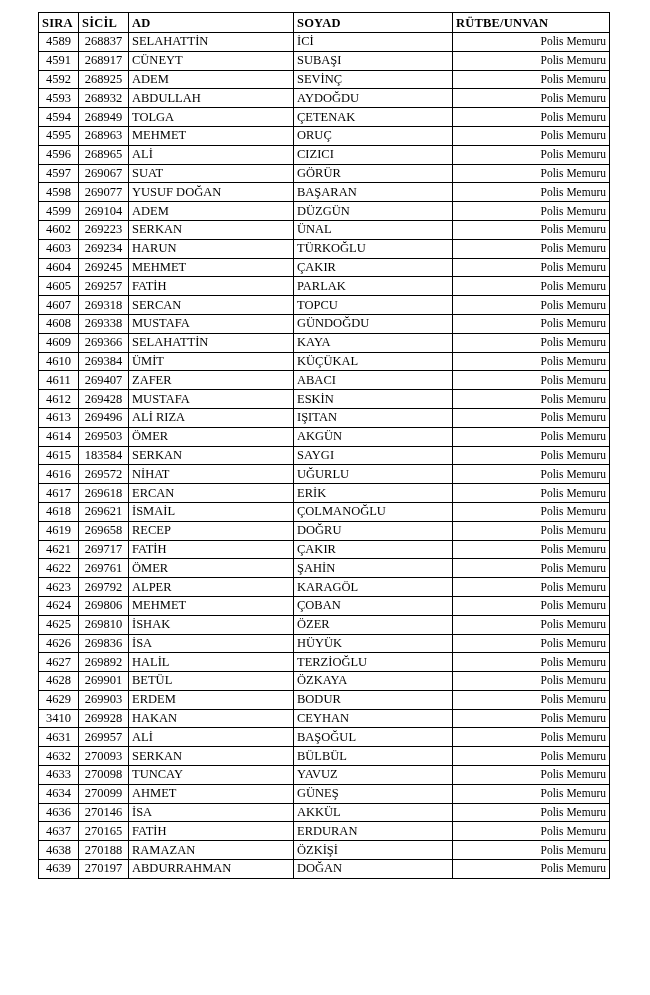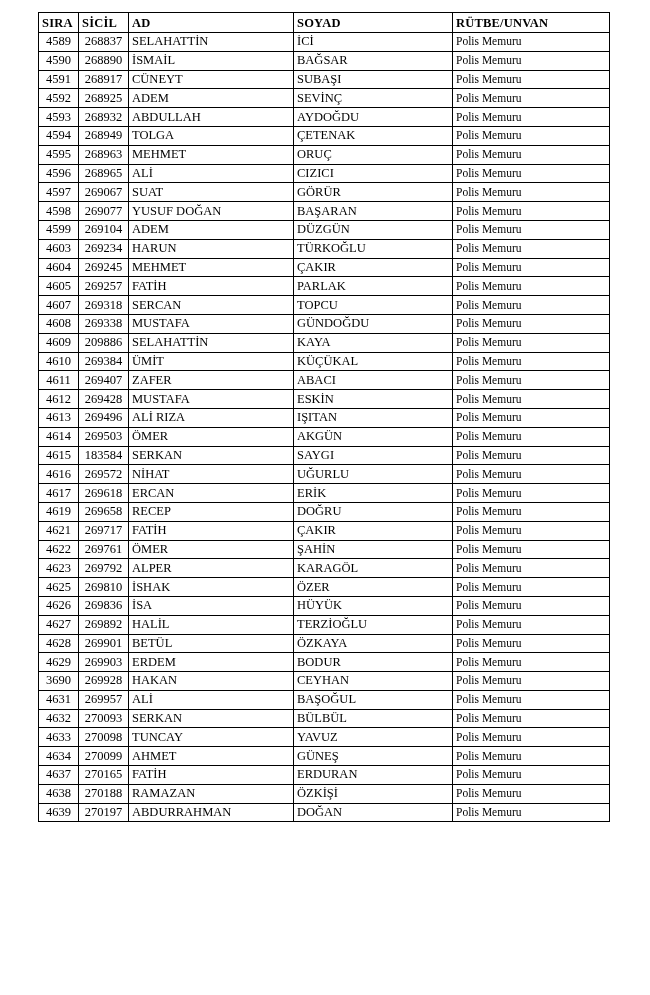--- a/index.html
+++ b/index.html
@@ -52,21 +52,21 @@
   }
   td.sira, td.sicil {
     text-align: center;
     font-size: 12.5px;
   }
   td.ad, td.soyad {
     text-align: left;
     font-size: 12.5px;
   }
   td.rutbe {
-    text-align: left;
+    text-align: right;
     font-size: 11.5px;
     font-style: normal;
     padding-left: 5px;
   }
 </style>
 </head>
 <body>
 
 <div id="sheet">
   <table class="roster">
@@ -88,27 +88,20 @@
     </thead>
     <tbody id="roster-body">
         <tr>
           <td class="sira">4589</td>
           <td class="sicil">268837</td>
           <td class="ad">SELAHATTİN</td>
           <td class="soyad">İCİ</td>
           <td class="rutbe">Polis Memuru</td>
         </tr>
         <tr>
-          <td class="sira">4590</td>
-          <td class="sicil">268890</td>
-          <td class="ad">İSMAİL</td>
-          <td class="soyad">BAĞSAR</td>
-          <td class="rutbe">Polis Memuru</td>
-        </tr>
-        <tr>
           <td class="sira">4591</td>
           <td class="sicil">268917</td>
           <td class="ad">CÜNEYT</td>
           <td class="soyad">SUBAŞI</td>
           <td class="rutbe">Polis Memuru</td>
         </tr>
         <tr>
           <td class="sira">4592</td>
           <td class="sicil">268925</td>
           <td class="ad">ADEM</td>
@@ -158,20 +151,27 @@
           <td class="rutbe">Polis Memuru</td>
         </tr>
         <tr>
           <td class="sira">4599</td>
           <td class="sicil">269104</td>
           <td class="ad">ADEM</td>
           <td class="soyad">DÜZGÜN</td>
           <td class="rutbe">Polis Memuru</td>
         </tr>
         <tr>
+          <td class="sira">4602</td>
+          <td class="sicil">269223</td>
+          <td class="ad">SERKAN</td>
+          <td class="soyad">ÜNAL</td>
+          <td class="rutbe">Polis Memuru</td>
+        </tr>
+        <tr>
           <td class="sira">4603</td>
           <td class="sicil">269234</td>
           <td class="ad">HARUN</td>
           <td class="soyad">TÜRKOĞLU</td>
           <td class="rutbe">Polis Memuru</td>
         </tr>
         <tr>
           <td class="sira">4604</td>
           <td class="sicil">269245</td>
           <td class="ad">MEHMET</td>
@@ -194,21 +194,21 @@
         </tr>
         <tr>
           <td class="sira">4608</td>
           <td class="sicil">269338</td>
           <td class="ad">MUSTAFA</td>
           <td class="soyad">GÜNDOĞDU</td>
           <td class="rutbe">Polis Memuru</td>
         </tr>
         <tr>
           <td class="sira">4609</td>
-          <td class="sicil">209886</td>
+          <td class="sicil">269366</td>
           <td class="ad">SELAHATTİN</td>
           <td class="soyad">KAYA</td>
           <td class="rutbe">Polis Memuru</td>
         </tr>
         <tr>
           <td class="sira">4610</td>
           <td class="sicil">269384</td>
           <td class="ad">ÜMİT</td>
           <td class="soyad">KÜÇÜKAL</td>
           <td class="rutbe">Polis Memuru</td>
@@ -256,20 +256,27 @@
           <td class="rutbe">Polis Memuru</td>
         </tr>
         <tr>
           <td class="sira">4617</td>
           <td class="sicil">269618</td>
           <td class="ad">ERCAN</td>
           <td class="soyad">ERİK</td>
           <td class="rutbe">Polis Memuru</td>
         </tr>
         <tr>
+          <td class="sira">4618</td>
+          <td class="sicil">269621</td>
+          <td class="ad">İSMAİL</td>
+          <td class="soyad">ÇOLMANOĞLU</td>
+          <td class="rutbe">Polis Memuru</td>
+        </tr>
+        <tr>
           <td class="sira">4619</td>
           <td class="sicil">269658</td>
           <td class="ad">RECEP</td>
           <td class="soyad">DOĞRU</td>
           <td class="rutbe">Polis Memuru</td>
         </tr>
         <tr>
           <td class="sira">4621</td>
           <td class="sicil">269717</td>
           <td class="ad">FATİH</td>
@@ -284,20 +291,27 @@
           <td class="rutbe">Polis Memuru</td>
         </tr>
         <tr>
           <td class="sira">4623</td>
           <td class="sicil">269792</td>
           <td class="ad">ALPER</td>
           <td class="soyad">KARAGÖL</td>
           <td class="rutbe">Polis Memuru</td>
         </tr>
         <tr>
+          <td class="sira">4624</td>
+          <td class="sicil">269806</td>
+          <td class="ad">MEHMET</td>
+          <td class="soyad">ÇOBAN</td>
+          <td class="rutbe">Polis Memuru</td>
+        </tr>
+        <tr>
           <td class="sira">4625</td>
           <td class="sicil">269810</td>
           <td class="ad">İSHAK</td>
           <td class="soyad">ÖZER</td>
           <td class="rutbe">Polis Memuru</td>
         </tr>
         <tr>
           <td class="sira">4626</td>
           <td class="sicil">269836</td>
           <td class="ad">İSA</td>
@@ -319,21 +333,21 @@
           <td class="rutbe">Polis Memuru</td>
         </tr>
         <tr>
           <td class="sira">4629</td>
           <td class="sicil">269903</td>
           <td class="ad">ERDEM</td>
           <td class="soyad">BODUR</td>
           <td class="rutbe">Polis Memuru</td>
         </tr>
         <tr>
-          <td class="sira">3690</td>
+          <td class="sira">3410</td>
           <td class="sicil">269928</td>
           <td class="ad">HAKAN</td>
           <td class="soyad">CEYHAN</td>
           <td class="rutbe">Polis Memuru</td>
         </tr>
         <tr>
           <td class="sira">4631</td>
           <td class="sicil">269957</td>
           <td class="ad">ALİ</td>
           <td class="soyad">BAŞOĞUL</td>
@@ -351,20 +365,27 @@
           <td class="sicil">270098</td>
           <td class="ad">TUNCAY</td>
           <td class="soyad">YAVUZ</td>
           <td class="rutbe">Polis Memuru</td>
         </tr>
         <tr>
           <td class="sira">4634</td>
           <td class="sicil">270099</td>
           <td class="ad">AHMET</td>
           <td class="soyad">GÜNEŞ</td>
+          <td class="rutbe">Polis Memuru</td>
+        </tr>
+        <tr>
+          <td class="sira">4636</td>
+          <td class="sicil">270146</td>
+          <td class="ad">İSA</td>
+          <td class="soyad">AKKÜL</td>
           <td class="rutbe">Polis Memuru</td>
         </tr>
         <tr>
           <td class="sira">4637</td>
           <td class="sicil">270165</td>
           <td class="ad">FATİH</td>
           <td class="soyad">ERDURAN</td>
           <td class="rutbe">Polis Memuru</td>
         </tr>
         <tr>

